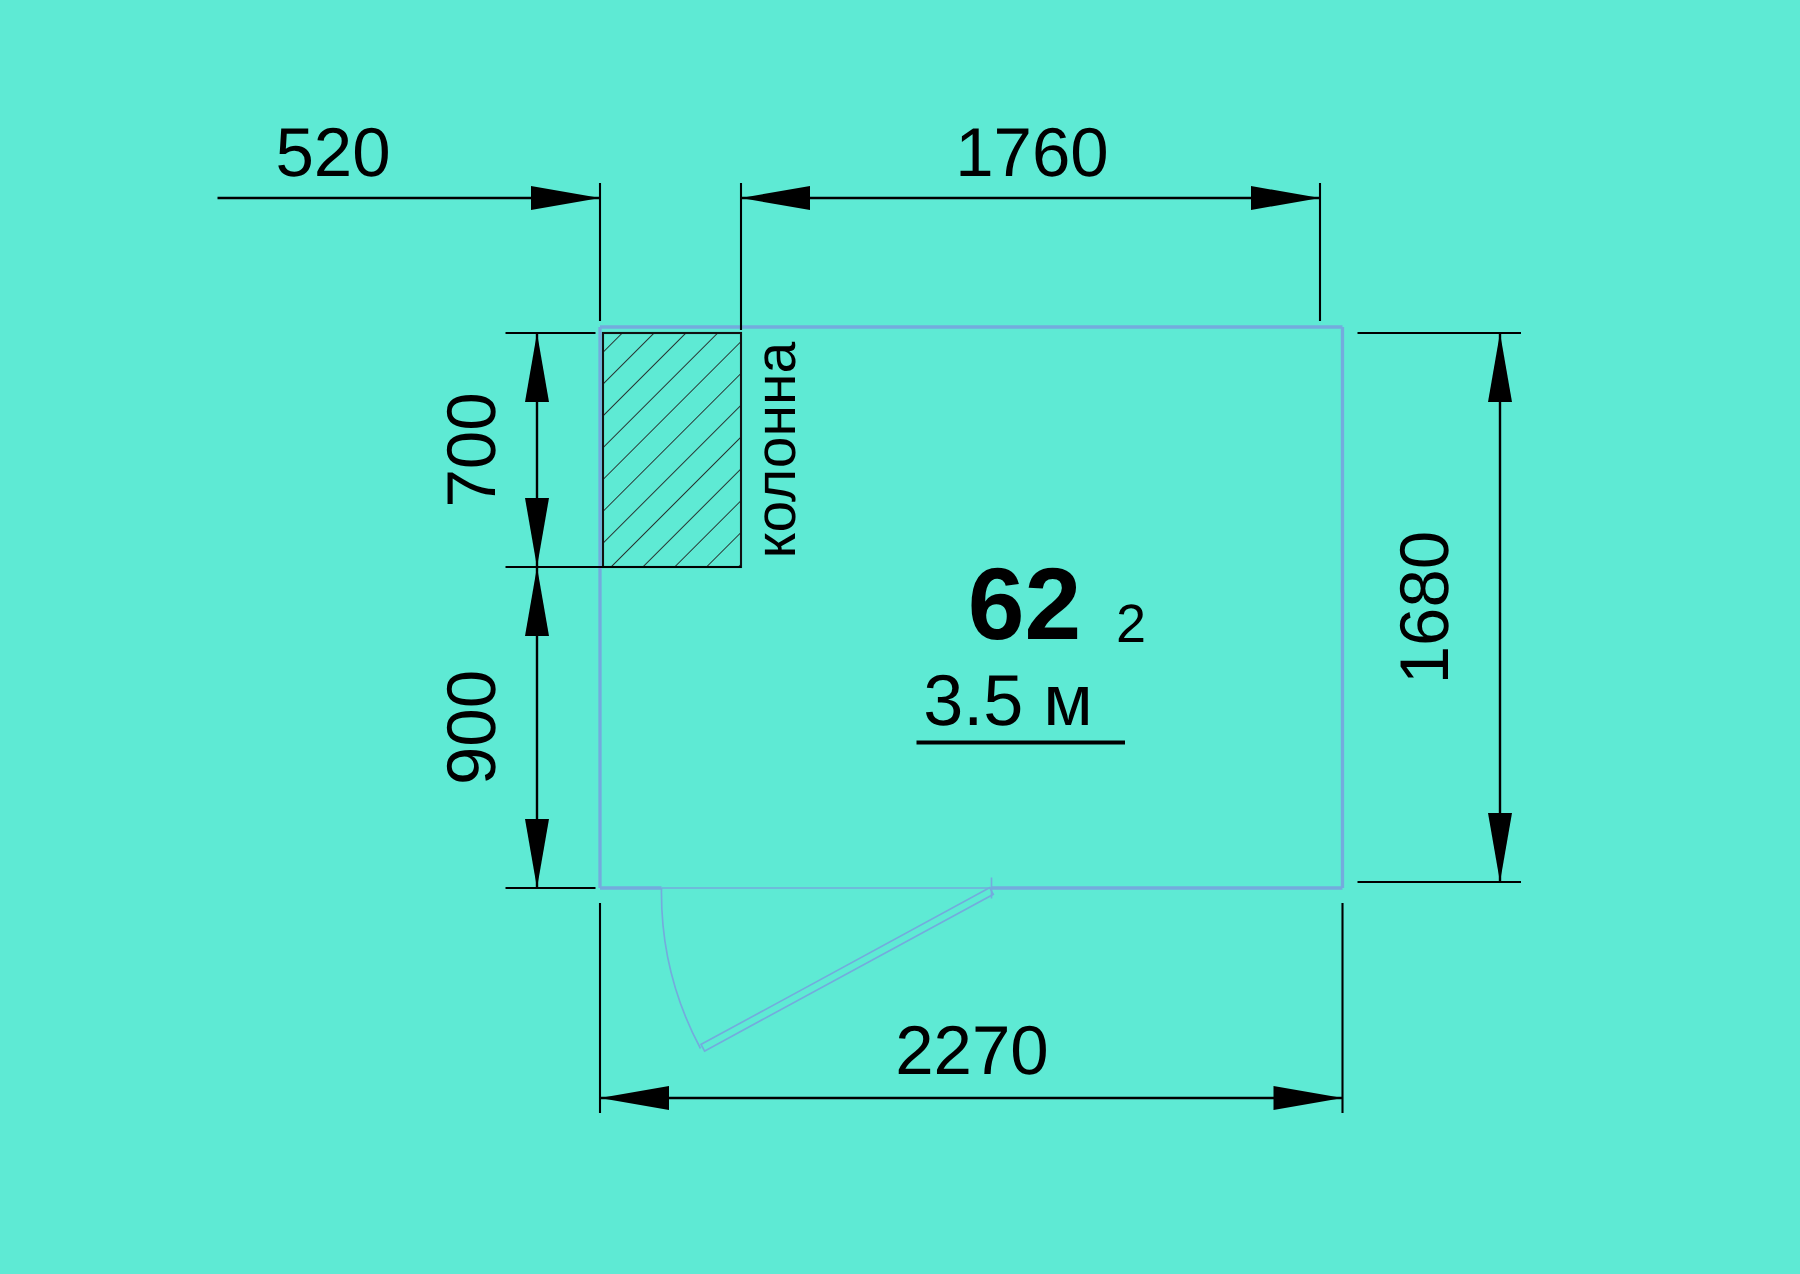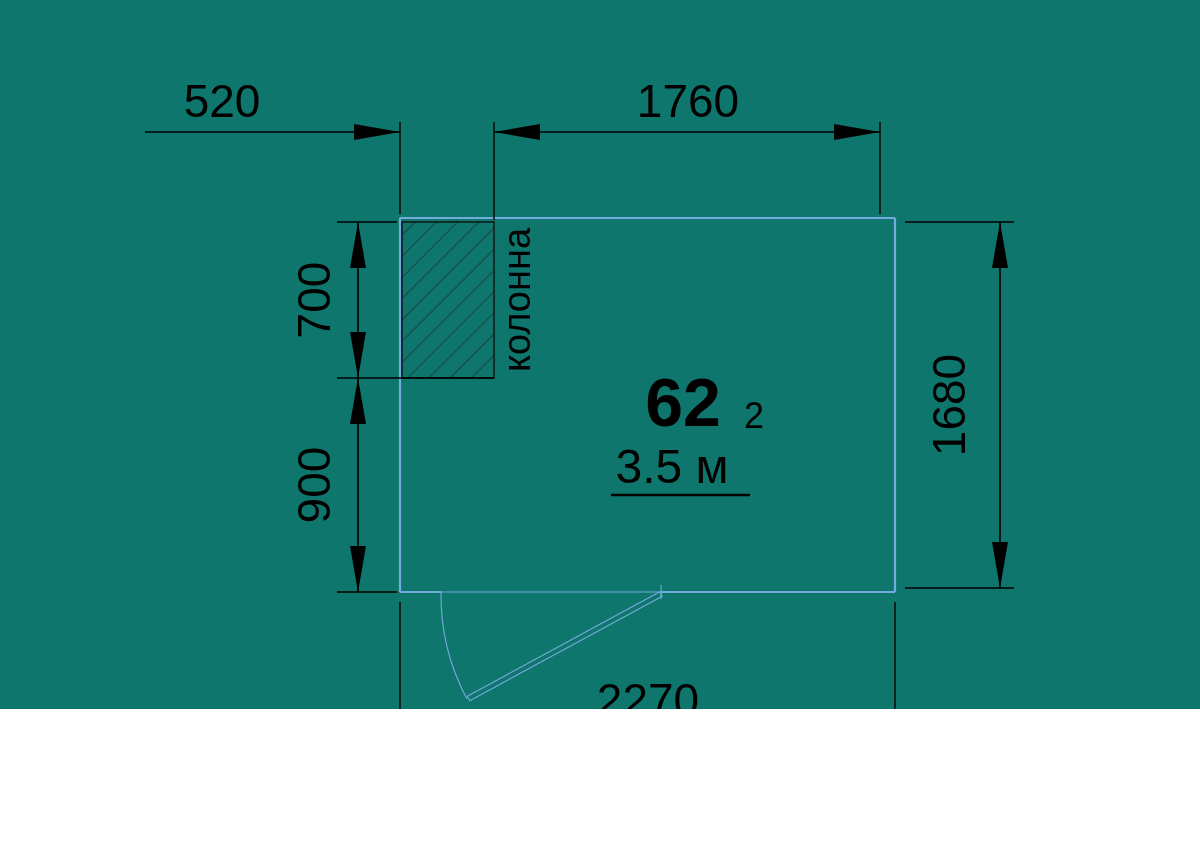--- a/index.html
+++ b/index.html
@@ -2,23 +2,23 @@
 <html><head>
 <meta charset="utf-8">
 <style>
   html, body {
     margin: 0;
     padding: 0;
     background: #ffffff;
   }
   .stage {
     width: 1200px;
-    height: 709px;
+    height: 849px;
     position: relative;
-    background: #0f766e;
+    background: #5eead4;
     font-family: "Liberation Sans", sans-serif;
     overflow: hidden;
   }
   svg text {
     fill: #000000;
     font-family: "Liberation Sans", sans-serif;
   }
   .dim-text   { font-size: 46px; font-weight: 400; }
   .label-col  { font-size: 38px; font-weight: 400; }
   .room-num   { font-size: 68px; font-weight: 700; }

